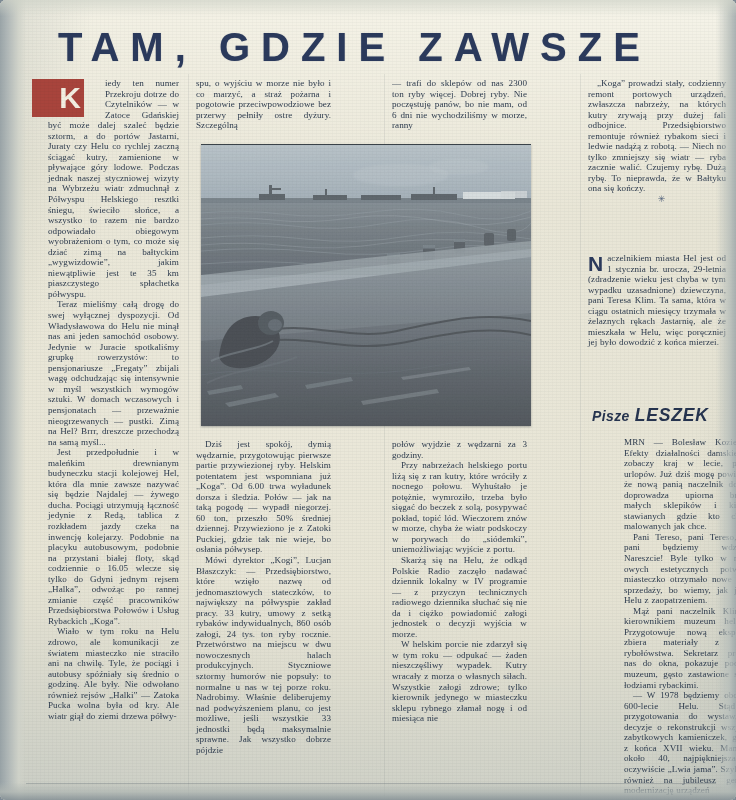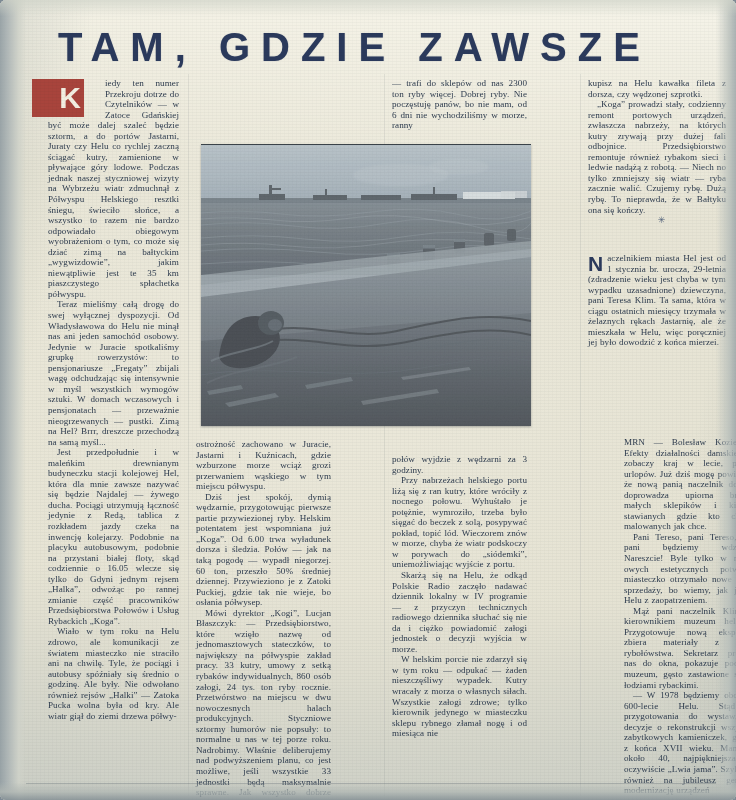--- a/index.html
+++ b/index.html
@@ -100,21 +100,21 @@
   .col p {
     margin: 0;
     text-indent: 9px;
   }
   .col p.noindent { text-indent: 0; }
 
   #col1 { left: 48px;  top: 78px;  width: 131px; }
   #col2a{ left: 196px; top: 78px;  width: 135px; }
   #col2b{ left: 196px; top: 439px; width: 135px; }
   #col3a{ left: 392px; top: 78px;  width: 135px; }
-  #col3b{ left: 392px; top: 439px; width: 135px; margin-top: 15px; }
+  #col3b{ left: 392px; top: 439px; width: 135px; }
   #col4a{ left: 588px; top: 78px;  width: 138px; }
   #col4b{ left: 588px; top: 253px; width: 138px; }
   #col4c{ left: 588px; top: 437px; width: 138px; margin-left: 36px; }
 
   
   .dropcap-red {
     float: left;
     width: 52px;
     height: 38px;
     margin: 1px 5px 0 0;
@@ -338,48 +338,53 @@
 
   <div class="col" id="col1">
     <p class="noindent">
       <span class="dropcap-red">K</span><span>iedy ten numer Przekroju dotrze do Czytelników — w Zatoce Gdańskiej być może dalej szaleć będzie sztorm, a do portów Jastarni, Juraty czy Helu co rychlej zaczną ściągać kutry, zamienione w pływające góry lodowe. Podczas jednak naszej styczniowej wizyty na Wybrzeżu wiatr zdmuchnął z Półwyspu Helskiego resztki śniegu, świeciło słońce, a wszystko to razem nie bardzo odpowiadało obiegowym wyobrażeniom o tym, co może się dziać zimą na bałtyckim „wygwizdowie”, jakim niewątpliwie jest te 35 km piaszczystego spłachetka półwyspu.</span>
     </p>
     <p>Teraz mieliśmy całą drogę do swej wyłącznej dyspozycji. Od Władysławowa do Helu nie minął nas ani jeden samochód osobowy. Jedynie w Juracie spotkaliśmy grupkę rowerzystów: to pensjonariusze „Fregaty” zbijali wagę odchudzając się intensywnie w myśl wszystkich wymogów sztuki. W domach wczasowych i pensjonatach — przeważnie nieogrzewanych — pustki. Zimą na Hel? Brrr, dreszcze przechodzą na samą myśl...</p>
     <p>Jest przedpołudnie i w maleńkim drewnianym budyneczku stacji kolejowej Hel, która dla mnie zawsze nazywać się będzie Najdalej — żywego ducha. Pociągi utrzymują łączność jedynie z Redą, tablica z rozkładem jazdy czeka na inwencję kolejarzy. Podobnie na placyku autobusowym, podobnie na przystani białej floty, skąd codziennie o 16.05 wlecze się tylko do Gdyni jednym rejsem „Halka”, odwożąc po rannej zmianie część pracowników Przedsiębiorstwa Połowów i Usług Rybackich „Koga”.</p>
     <p>Wiało w tym roku na Helu zdrowo, ale komunikacji ze światem miasteczko nie straciło ani na chwilę. Tyle, że pociągi i autobusy spóźniały się średnio o godzinę. Ale były. Nie odwołano również rejsów „Halki” — Zatoka Pucka wolna była od kry. Ale wiatr giął do ziemi drzewa półwy-</p>
   </div>
 
+  <div class="col" id="col2a">
+    <p class="noindent">spu, o wyjściu w morze nie było i co marzyć, a straż pożarna i pogotowie przeciwpowodziowe bez przerwy pełniły ostre dyżury. Szczególną</p>
+  </div>
   <div class="col" id="col2b">
-    <p class="noindent">ostrożność zachowano w Juracie, Jastarni i Kuźnicach, gdzie wzburzone morze wciąż grozi przerwaniem wąskiego w tym miejscu półwyspu.</p>
     <p>Dziś jest spokój, dymią wędzarnie, przygotowując pierwsze partie przywiezionej ryby. Helskim potentatem jest wspomniana już „Koga”. Od 6.00 trwa wyładunek dorsza i śledzia. Połów — jak na taką pogodę — wypadł niegorzej. 60 ton, przeszło 50% średniej dziennej. Przywieziono je z Zatoki Puckiej, gdzie tak nie wieje, bo osłania półwysep.</p>
     <p>Mówi dyrektor „Kogi”, Lucjan Błaszczyk: — Przedsiębiorstwo, które wzięło nazwę od jednomasztowych stateczków, to największy na półwyspie zakład pracy. 33 kutry, umowy z setką rybaków indywidualnych, 860 osób załogi, 24 tys. ton ryby rocznie. Przetwórstwo na miejscu w dwu nowoczesnych halach produkcyjnych. Styczniowe sztormy humorów nie popsuły: to normalne u nas w tej porze roku. Nadrobimy. Właśnie deliberujemy nad podwyższeniem planu, co jest możliwe, jeśli wszystkie 33 jednostki będą maksymalnie sprawne. Jak wszystko dobrze pójdzie</p>
   </div>
 
   <div class="col" id="col3a">
     <p class="noindent">— trafi do sklepów od nas 2300 ton ryby więcej. Dobrej ryby. Nie poczęstuję panów, bo nie mam, od 6 dni nie wychodziliśmy w morze, ranny</p>
   </div>
   <div class="col" id="col3b">
     <p class="noindent">połów wyjdzie z wędzarni za 3 godziny.</p>
     <p>Przy nabrzeżach helskiego portu liżą się z ran kutry, które wróciły z nocnego połowu. Wyhuśtało je potężnie, wymroziło, trzeba było sięgać do beczek z solą, posypywać pokład, topić lód. Wieczorem znów w morze, chyba że wiatr podskoczy w porywach do „siódemki”, uniemożliwiając wyjście z portu.</p>
     <p>Skarżą się na Helu, że odkąd Polskie Radio zaczęło nadawać dziennik lokalny w IV programie — z przyczyn technicznych radiowego dziennika słuchać się nie da i ciężko powiadomić załogi jednostek o decyzji wyjścia w morze.</p>
     <p>W helskim porcie nie zdarzył się w tym roku — odpukać — żaden nieszczęśliwy wypadek. Kutry wracały z morza o własnych siłach. Wszystkie załogi zdrowe; tylko kierownik jedynego w miasteczku sklepu rybnego złamał nogę i od miesiąca nie</p>
   </div>
 
   <div class="col" id="col4a">
-    <p class="noindent">kupisz na Helu kawałka fileta z dorsza, czy wędzonej szprotki.</p>
     <p>„Koga” prowadzi stały, codzienny remont portowych urządzeń, zwłaszcza nabrzeży, na których kutry zrywają przy dużej fali odbojnice. Przedsiębiorstwo remontuje również rybakom sieci i ledwie nadążą z robotą. — Niech no tylko zmniejszy się wiatr — ryba zacznie walić. Czujemy rybę. Dużą rybę. To nieprawda, że w Bałtyku ona się kończy.</p>
     <p class="para-sep">✳</p>
   </div>
 
   <div class="col" id="col4b">
     <p class="noindent">
       <span class="dropcap-blue">N</span><span>aczelnikiem miasta Hel jest od 1 stycznia br. urocza, 29-letnia (zdradzenie wieku jest chyba w tym wypadku uzasadnione) dziewczyna, pani Teresa Klim. Ta sama, która w ciągu ostatnich miesięcy trzymała w żelaznych rękach Jastarnię, ale że mieszkała w Helu, więc poręczniej jej było dowodzić z końca mierzei.</span>
     </p>
   </div>
 
+  <div id="byline">
+    <span class="pisze">Pisze</span>
+    <span class="name">LESZEK</span>
+  </div>
 
   <div class="col" id="col4c">
     <p class="noindent">MRN — Bolesław Kozień. — Efekty działalności damskiej ręki zobaczy kraj w lecie, podczas urlopów. Już dziś mogę powiedzieć, że nową panią naczelnik do szału doprowadza upiorna brzydota małych sklepików i kiosków, stawianych gdzie kto chce i malowanych jak chce.</p>
     <p>Pani Tereso, pani Tereso, jakże pani będziemy wdzięczni! Nareszcie! Byle tylko w miejsce owych estetycznych potworków miasteczko otrzymało nowe punkty sprzedaży, bo wiemy, jak jest na Helu z zaopatrzeniem.</p>
     <p>Mąż pani naczelnik Klim jest kierownikiem muzeum helskiego. Przygotowuje nową ekspozycję, zbiera materiały z historii rybołówstwa. Sekretarz prowadzi nas do okna, pokazuje podwórko muzeum, gęsto zastawione starymi łodziami rybackimi.</p>
     <p>— W 1978 będziemy obchodzić 600-lecie Helu. Stąd te przygotowania do wystaw, stąd decyzje o rekonstrukcji wszystkich zabytkowych kamieniczek, głównie z końca XVII wieku. Mamy ich około 40, najpiękniejsza jest oczywiście „Lwia jama”. Szykujemy również na jubileusz generalną modernizację urządzeń</p>
   </div>
 
   <div id="bottom-rule"></div>
 

